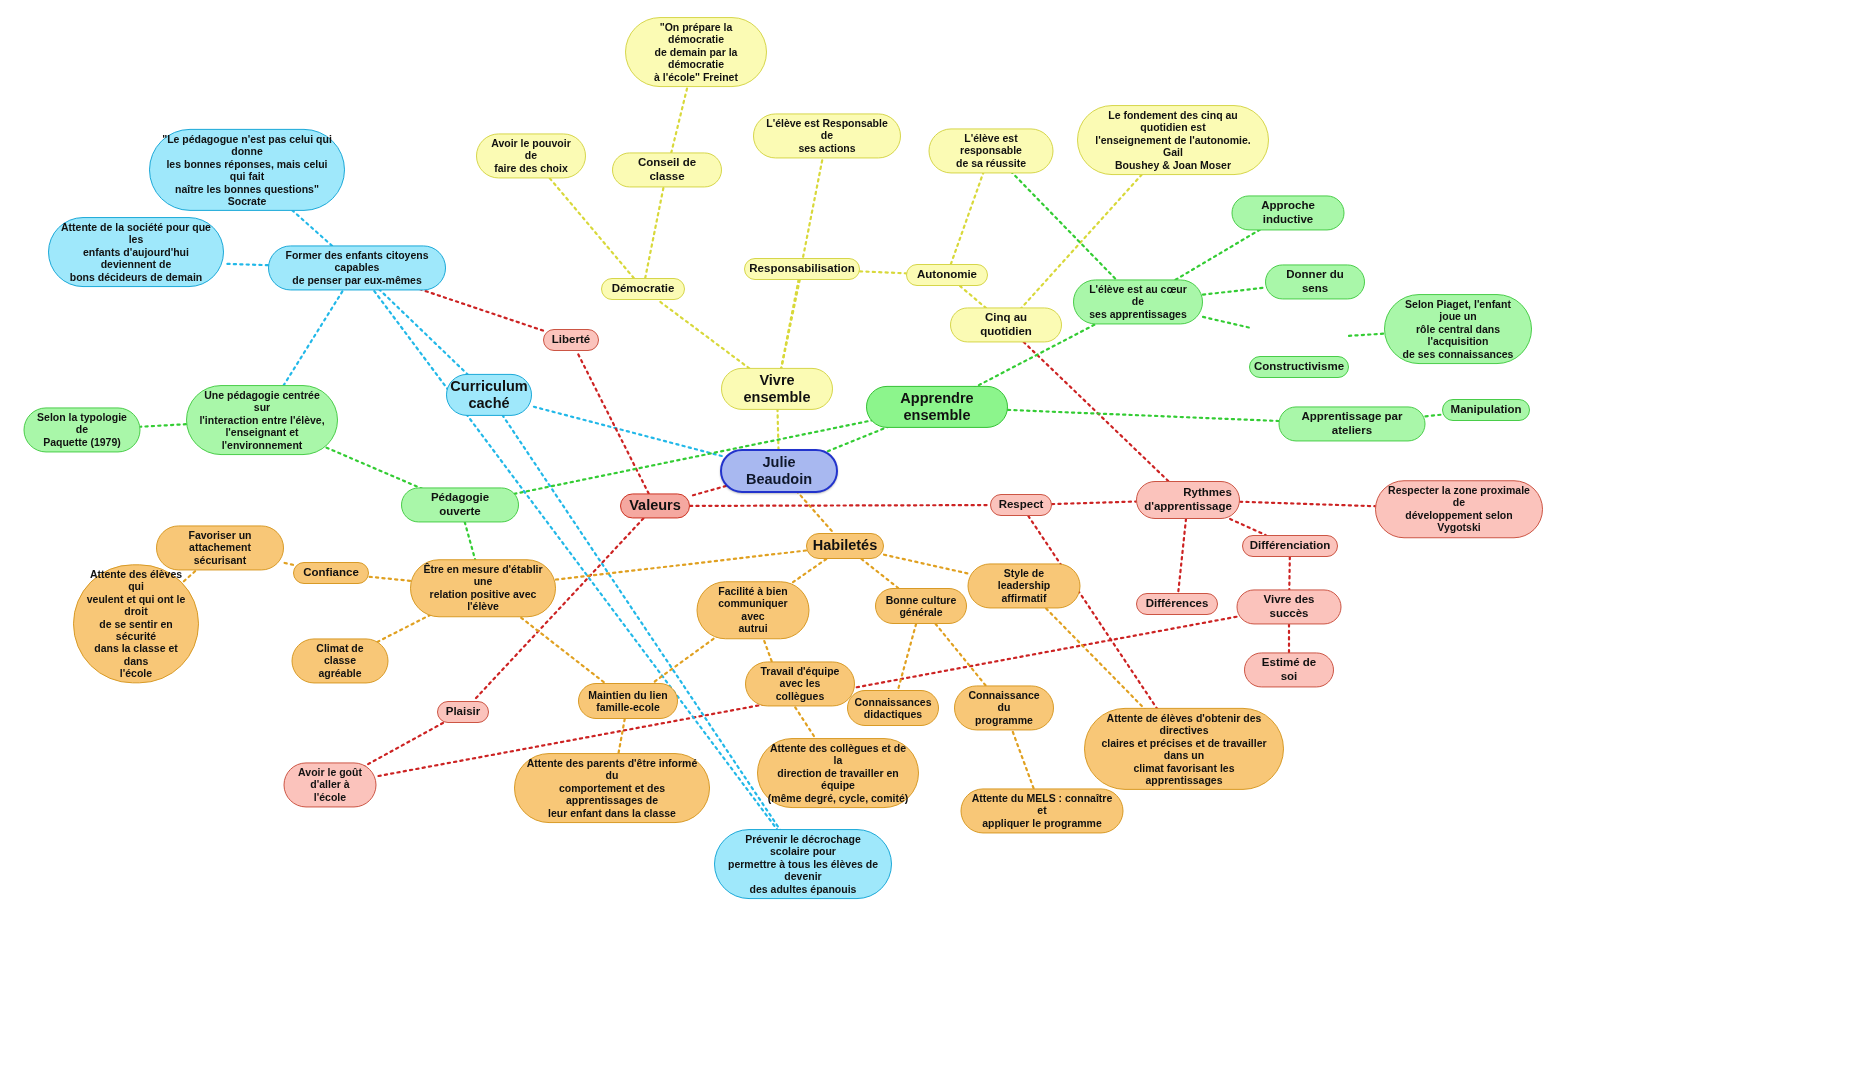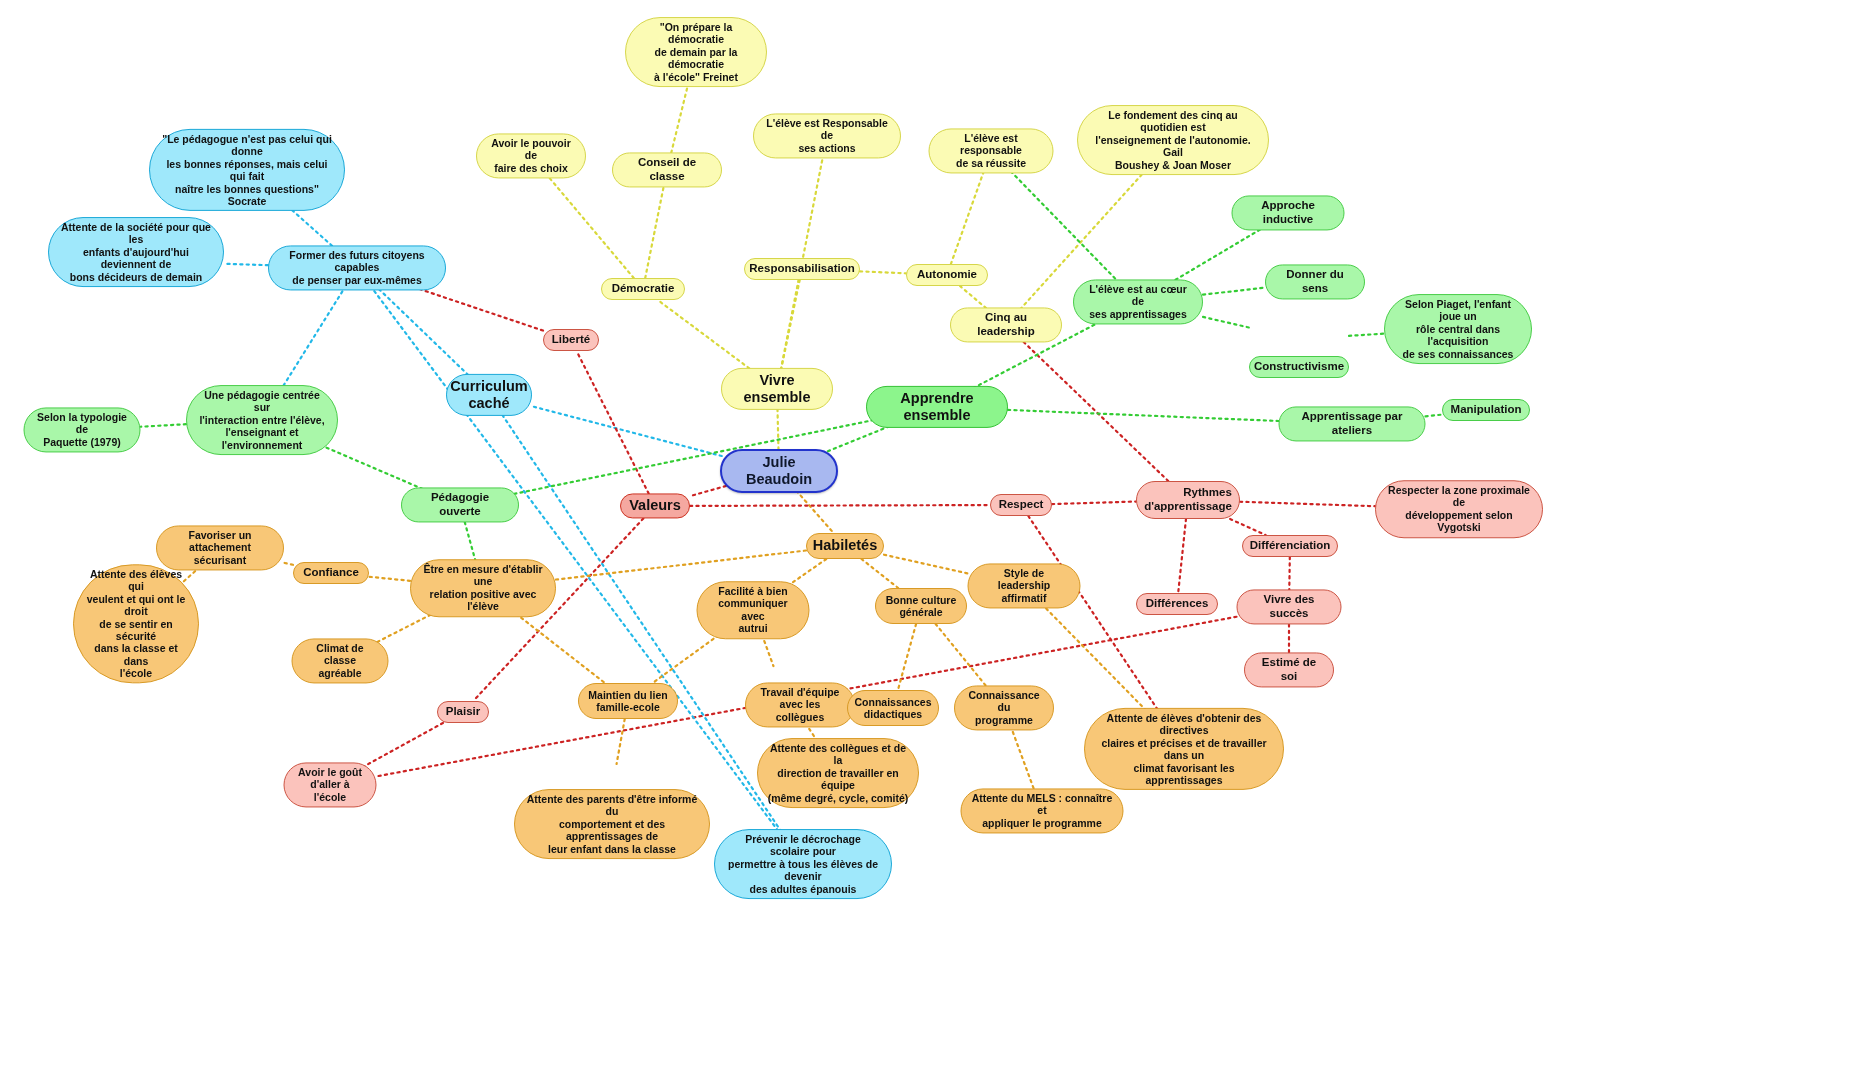--- a/index.html
+++ b/index.html
@@ -157,41 +157,41 @@
 faire des choix</div>
       <div class="node n-yellow sz-leaf" style="left: 696px; top: 52px; width: 142px; min-height: 52px;">"On prépare la démocratie
 de demain par la démocratie
 à l'école" Freinet</div>
       <div class="node n-yellow sz-mid" style="left: 802px; top: 269px; width: 116px; min-height: 22px;">Responsabilisation</div>
       <div class="node n-yellow sz-leaf" style="left: 827px; top: 136px; width: 148px; min-height: 36px;">L'élève est Responsable de
 ses actions</div>
       <div class="node n-yellow sz-mid" style="left: 947px; top: 275px; width: 82px; min-height: 22px;">Autonomie</div>
       <div class="node n-yellow sz-leaf" style="left: 991px; top: 151px; width: 125px; min-height: 36px;">L'élève est responsable
 de sa réussite</div>
-      <div class="node n-yellow sz-mid" style="left: 1006px; top: 325px; width: 112px; min-height: 22px;">Cinq au leadership</div>
+      <div class="node n-yellow sz-mid" style="left: 1006px; top: 325px; width: 112px; min-height: 22px;">Cinq au quotidien</div>
       <div class="node n-yellow sz-leaf" style="left: 1173px; top: 140px; width: 192px; min-height: 50px;">Le fondement des cinq au quotidien est
 l'enseignement de l'autonomie. Gail
 Boushey &amp; Joan Moser</div>
       <div class="node n-green-pale sz-leaf" style="left: 1138px; top: 302px; width: 130px; min-height: 38px;">L'élève est au cœur de
 ses apprentissages</div>
       <div class="node n-green-pale sz-mid" style="left: 1288px; top: 213px; width: 113px; min-height: 22px;">Approche inductive</div>
       <div class="node n-green-pale sz-mid" style="left: 1315px; top: 282px; width: 100px; min-height: 22px;">Donner du sens</div>
       <div class="node n-green-pale sz-mid" style="left: 1299px; top: 339px; width: 100px; min-height: 22px; margin-top: 28px;">Constructivisme</div>
       <div class="node n-green-pale sz-leaf" style="left: 1458px; top: 329px; width: 148px; min-height: 50px;">Selon Piaget, l'enfant joue un
 rôle central dans l'acquisition
 de ses connaissances</div>
       <div class="node n-green-pale sz-mid" style="left: 1352px; top: 424px; width: 147px; min-height: 22px;">Apprentissage par ateliers</div>
       <div class="node n-green-pale sz-mid" style="left: 1486px; top: 410px; width: 88px; min-height: 22px;">Manipulation</div>
       <div class="node n-green-pale sz-mid" style="left: 460px; top: 505px; width: 118px; min-height: 22px;">Pédagogie ouverte</div>
       <div class="node n-green-pale sz-leaf" style="left: 262px; top: 420px; width: 152px; min-height: 50px;">Une pédagogie centrée sur
 l'interaction entre l'élève,
 l'enseignant et l'environnement</div>
       <div class="node n-green-pale sz-leaf" style="left: 82px; top: 430px; width: 117px; min-height: 36px;">Selon la typologie de
 Paquette (1979)</div>
-      <div class="node n-blue sz-leaf" style="left: 357px; top: 268px; width: 178px; min-height: 36px;">Former des futurs citoyens capables
+      <div class="node n-blue sz-leaf" style="left: 357px; top: 268px; width: 178px; min-height: 36px;">Former des enfants citoyens capables
 de penser par eux-mêmes</div>
       <div class="node n-blue sz-leaf" style="left: 247px; top: 170px; width: 196px; min-height: 48px;">"Le pédagogue n'est pas celui qui donne
 les bonnes réponses, mais celui qui fait
 naître les bonnes questions" Socrate</div>
       <div class="node n-blue sz-leaf" style="left: 136px; top: 252px; width: 176px; min-height: 48px;">Attente de la société pour que les
 enfants d'aujourd'hui deviennent de
 bons décideurs de demain</div>
       <div class="node n-blue sz-leaf" style="left: 803px; top: 864px; width: 178px; min-height: 50px;">Prévenir le décrochage scolaire pour
 permettre à tous les élèves de devenir
 des adultes épanouis</div>
@@ -202,27 +202,27 @@
 attachement sécurisant</div>
       <div class="node n-orange sz-leaf" style="left: 136px; top: 624px; width: 126px; min-height: 68px;">Attente des élèves qui
 veulent et qui ont le droit
 de se sentir en sécurité
 dans la classe et dans
 l'école</div>
       <div class="node n-orange sz-leaf" style="left: 340px; top: 661px; width: 97px; min-height: 36px;">Climat de classe
 agréable</div>
       <div class="node n-orange sz-leaf" style="left: 628px; top: 701px; width: 100px; min-height: 36px;">Maintien du lien
 famille-ecole</div>
-      <div class="node n-orange sz-leaf" style="left: 612px; top: 824px; width: 196px; min-height: 50px; text-align: center;">Attente des parents d'être informé du
+      <div class="node n-orange sz-leaf" style="left: 612px; top: 788px; width: 196px; min-height: 50px; text-align: center;">Attente des parents d'être informé du
 comportement et des apprentissages de
 leur enfant dans la classe</div>
       <div class="node n-orange sz-leaf" style="left: 753px; top: 610px; width: 113px; min-height: 50px;">Facilité à bien
 communiquer avec
 autrui</div>
-      <div class="node n-orange sz-leaf" style="left: 800px; top: 684px; width: 110px; min-height: 36px; margin-top: 21px;">Travail d'équipe
+      <div class="node n-orange sz-leaf" style="left: 800px; top: 684px; width: 110px; min-height: 36px;">Travail d'équipe
 avec les collègues</div>
       <div class="node n-orange sz-leaf" style="left: 838px; top: 773px; width: 162px; min-height: 50px;">Attente des collègues et de la
 direction de travailler en équipe
 (même degré, cycle, comité)</div>
       <div class="node n-orange sz-leaf" style="left: 921px; top: 606px; width: 92px; min-height: 36px;">Bonne culture
 générale</div>
       <div class="node n-orange sz-leaf" style="left: 893px; top: 708px; width: 92px; min-height: 36px;">Connaissances
 didactiques</div>
       <div class="node n-orange sz-leaf" style="left: 1004px; top: 708px; width: 100px; min-height: 36px;">Connaissance du
 programme</div>

